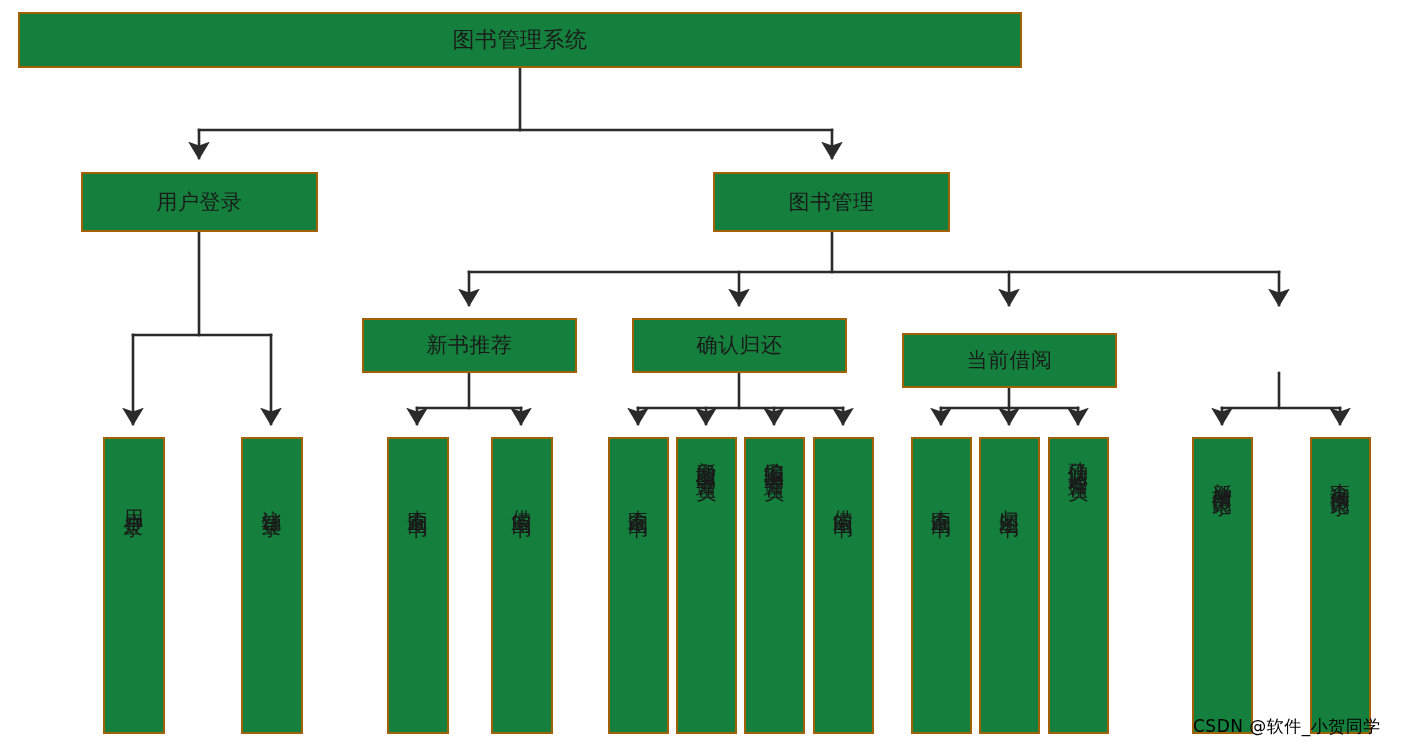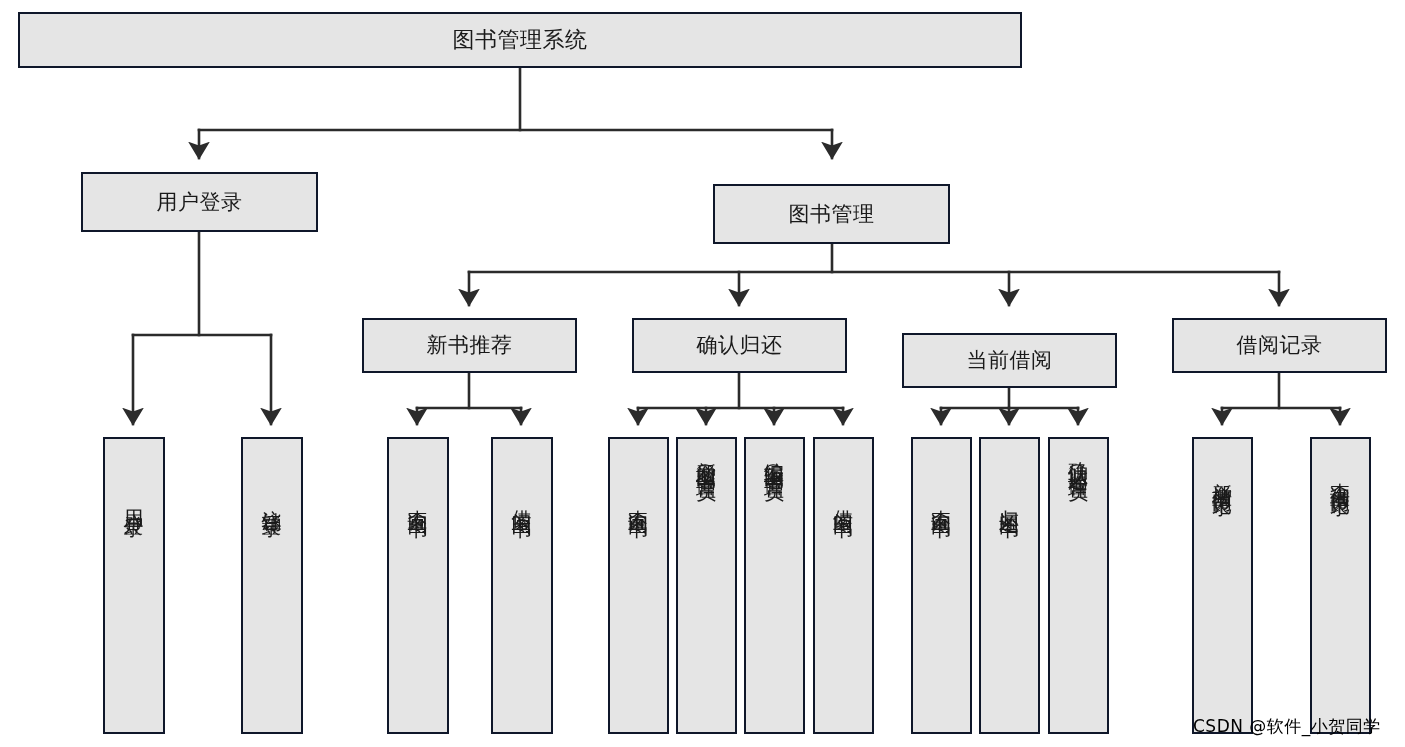--- a/index.html
+++ b/index.html
@@ -22,22 +22,22 @@
     position: absolute;
     left: 0;
     top: 0;
     width: 1405px;
     height: 747px;
     pointer-events: none;
   }
   .node {
     position: absolute;
     box-sizing: border-box;
-    border: 2px solid #0f172a;
-    background: #e5e5e5;
+    border: 2px solid #a16207;
+    background: #15803d;
     display: flex;
     align-items: center;
     justify-content: center;
     color: #1a1a1a;
   }
   .node .label {
     display: block;
     text-align: center;
     line-height: 1.18;
     color: #1a1a1a;
@@ -127,39 +127,36 @@
   </svg>
 
   <div class="node horizontal root" style="left:18px; top:12px; width:1004px; height:56px;">
     <span class="label">图书管理系统</span>
   </div>
 
   <div class="node horizontal" style="left:81px; top:172px; width:237px; height:60px;">
     <span class="label">用户登录</span>
   </div>
 
-  <div class="node horizontal" style="left:713px; top:172px; width:237px; height:60px;margin-top:12px;">
+  <div class="node horizontal" style="left:713px; top:172px; width:237px; height:60px;">
     <span class="label">图书管理</span>
   </div>
 
   <div class="node horizontal" style="left:362px; top:318px; width:215px; height:55px;">
     <span class="label">新书推荐</span>
   </div>
 
   <div class="node horizontal" style="left:632px; top:318px; width:215px; height:55px;">
     <span class="label">确认归还</span>
   </div>
 
   <div class="node horizontal" style="left:902px; top:333px; width:215px; height:55px;">
     <span class="label">当前借阅</span>
   </div>
 
-  <div class="node horizontal" style="left:1172px; top:318px; width:215px; height:55px;">
-    <span class="label">借阅记录</span>
-  </div>
 
   <div class="node vertical" style="left:103px; top:437px; width:62px; height:297px; padding-top:55px;">
     <span class="label">用户登录</span>
   </div>
 
   <div class="node vertical" style="left:241px; top:437px; width:62px; height:297px; padding-top:55px;">
     <span class="label">注销登录</span>
   </div>
 
   <div class="node vertical" style="left:387px; top:437px; width:62px; height:297px; padding-top:55px;">

